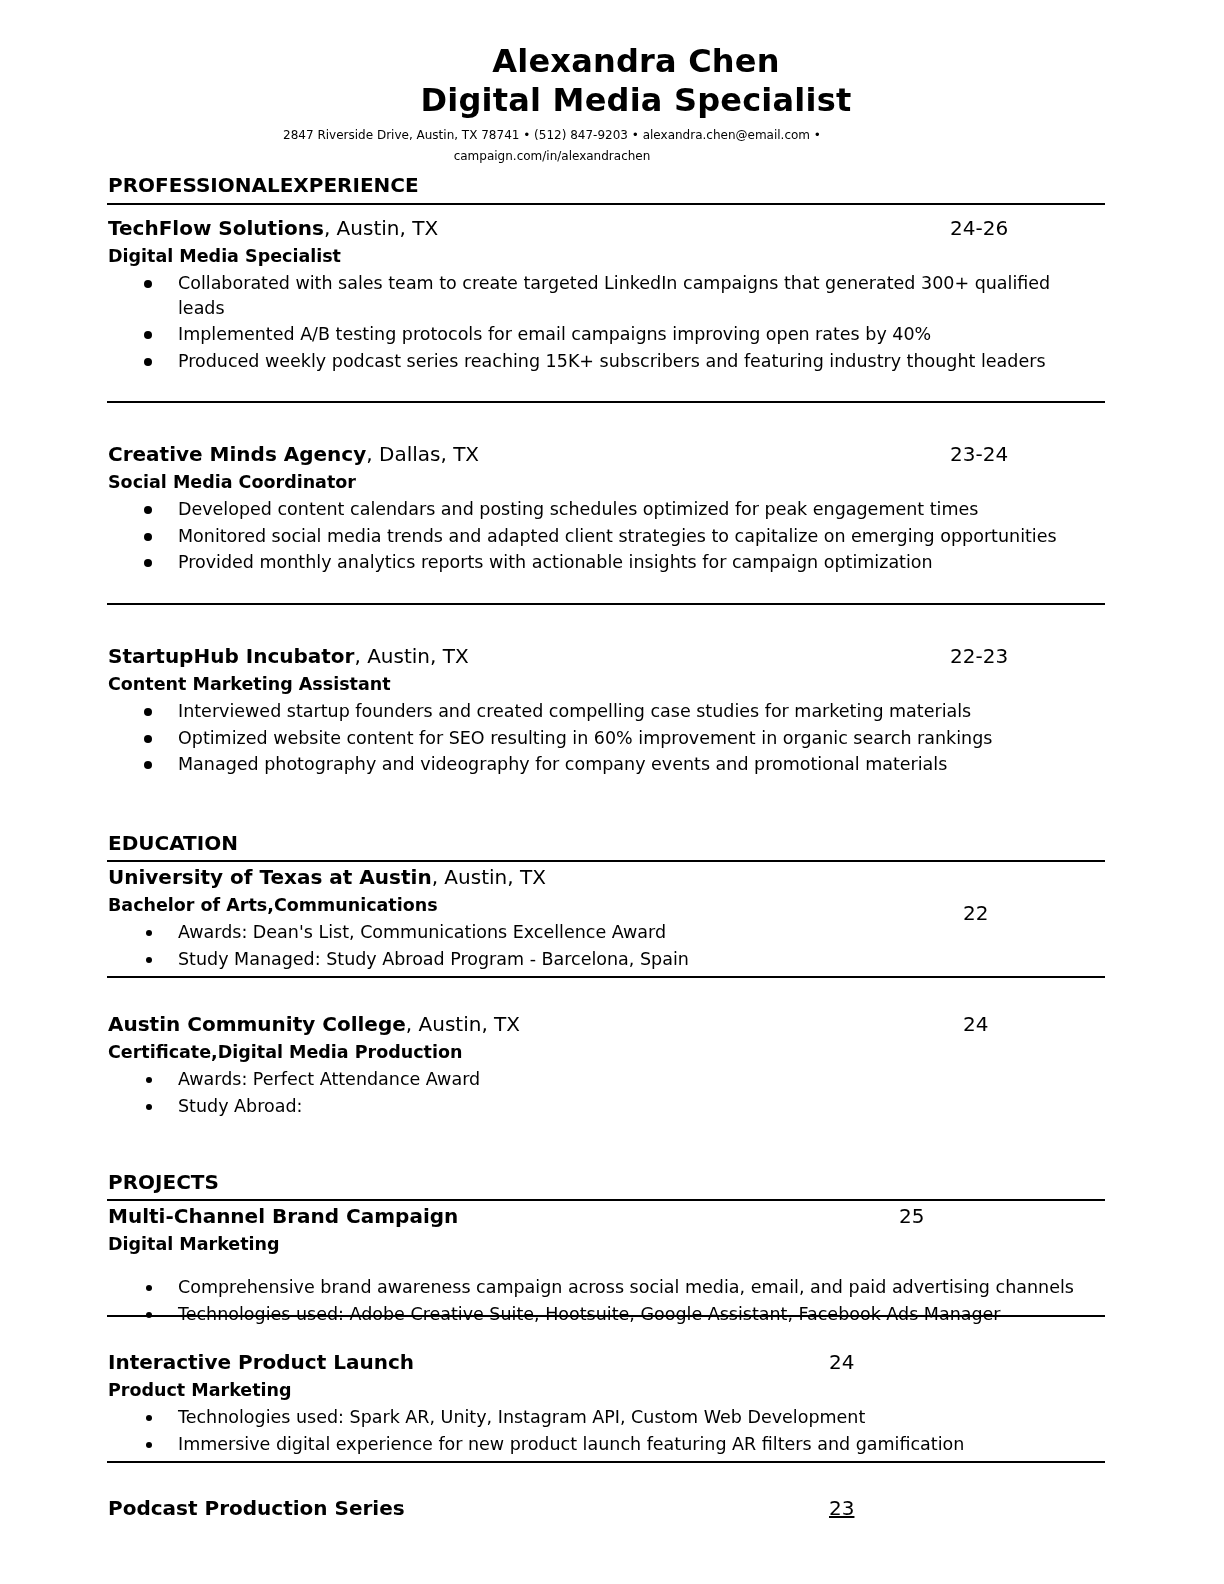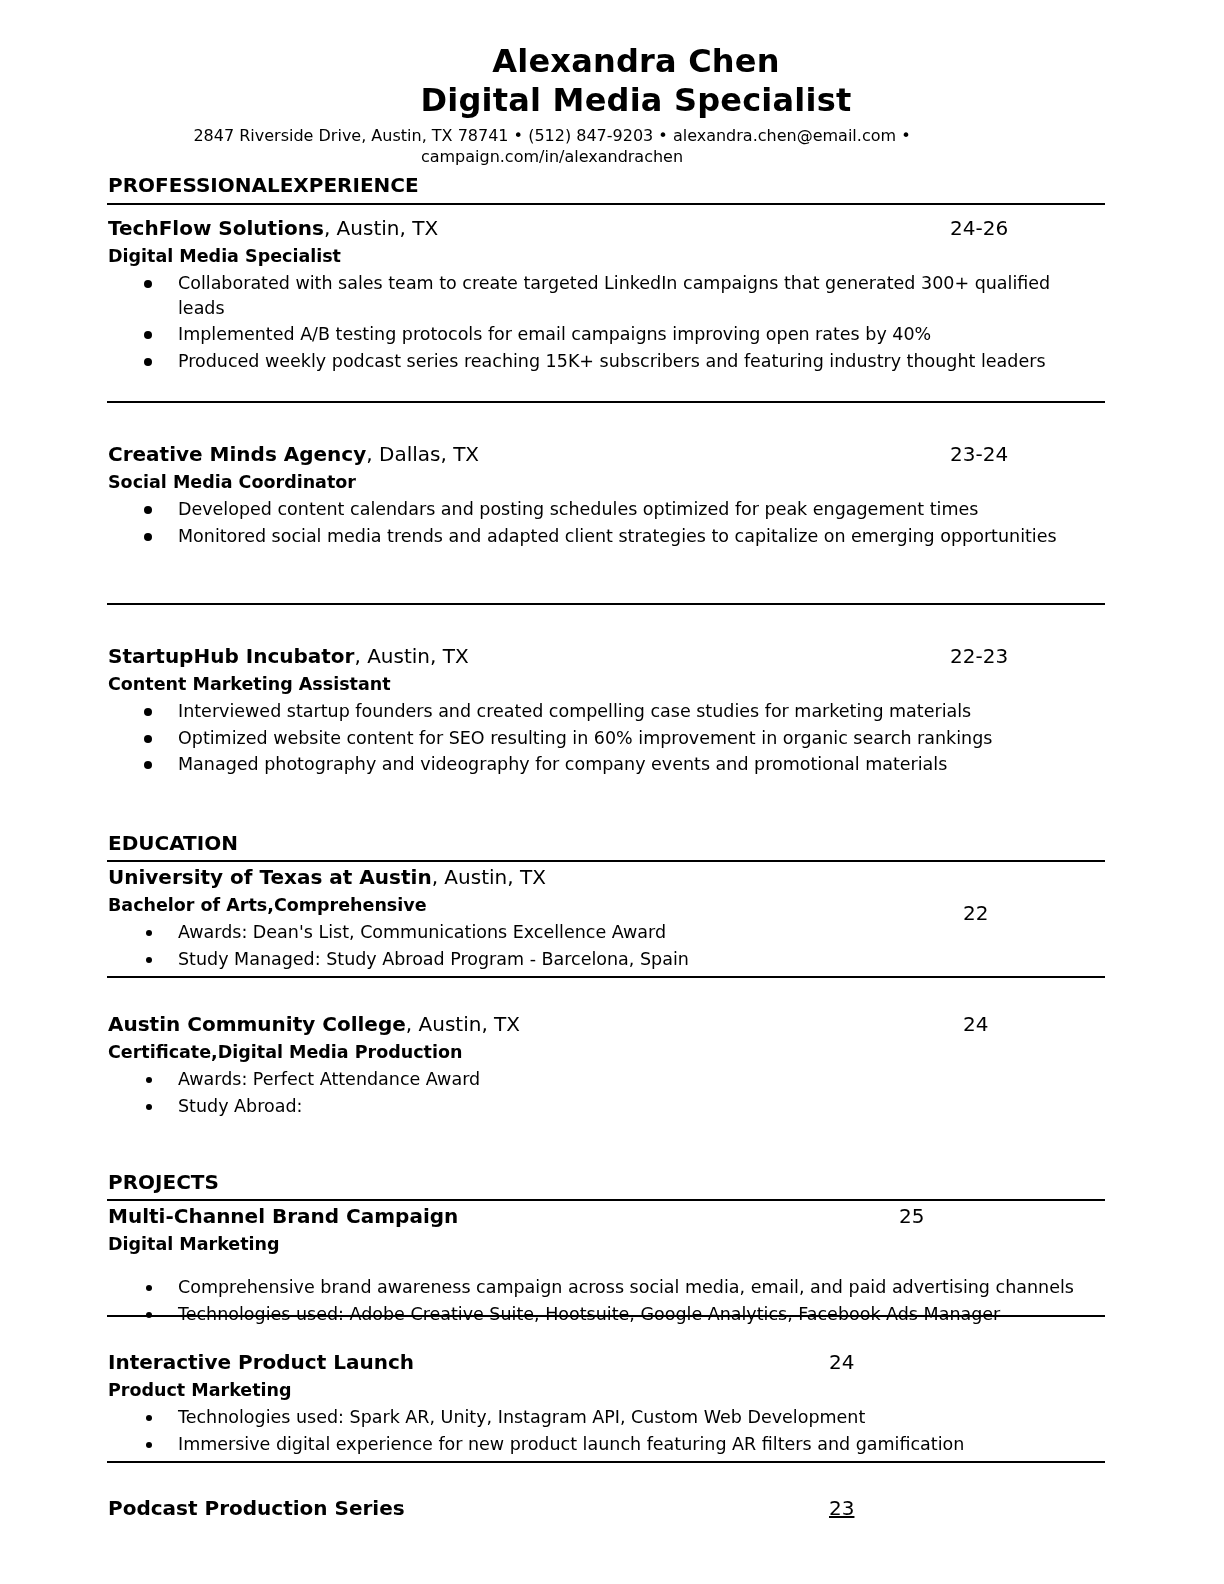--- a/index.html
+++ b/index.html
@@ -10,21 +10,21 @@
   .page { position: absolute; left: 0; top: 0; width: 1224px; height: 1584px; }
 
   .hdr-name, .hdr-title {
     position: absolute; left: 0; width: 1224px; text-align: center;
     font-weight: bold; font-size: 32px; line-height: 38px; letter-spacing: 0.2px; padding-left: 24px;
   }
   .hdr-name { top: 42px; }
   .hdr-title { top: 81px; }
   .hdr-contact {
     position: absolute; left: 0; width: 1104px; text-align: center;
-    font-size: 16px; line-height: 21px; top: 125px;
+    font-size: 12px; line-height: 21px; top: 125px;
   }
   .hdr-contact .line { display: block; white-space: nowrap; }
 
   .abs { position: absolute; white-space: nowrap; }
   .sec-title { left: 108px; font-weight: bold; font-size: 20px; line-height: 24px; }
   .rule { position: absolute; left: 107px; width: 998px; height: 0; border-top: 2px solid #000; }
 
   .entry-head { left: 108px; font-size: 20px; line-height: 26px; }
   .entry-head .org { font-weight: bold; }
   .entry-date { font-size: 20px; line-height: 26px; }
@@ -66,20 +66,21 @@
   <div class="rule" style="top:401px;"></div>
 
   <div class="abs entry-head" style="top:441px;">
     <span class="org">Creative Minds Agency</span><span>, Dallas, TX</span>
   </div>
   <div class="abs entry-date" style="top:441px; left:950px;">23-24</div>
   <div class="abs entry-sub" style="top:471px;">Social Media Coordinator</div>
   <ul class="bullets" style="top:497px; width:1000px;">
     <li><span class="dot"></span><span>Developed content calendars and posting schedules optimized for peak engagement times</span></li>
     <li><span class="dot"></span><span>Monitored social media trends and adapted client strategies to capitalize on emerging opportunities</span></li>
+    <li><span class="dot"></span><span>Provided monthly analytics reports with actionable insights for campaign optimization</span></li>
   </ul>
   <div class="rule" style="top:603px;"></div>
 
   <div class="abs entry-head" style="top:643px;">
     <span class="org">StartupHub Incubator</span><span>, Austin, TX</span>
   </div>
   <div class="abs entry-date" style="top:643px; left:950px;">22-23</div>
   <div class="abs entry-sub" style="top:673px;">Content Marketing Assistant</div>
   <ul class="bullets nowrap" style="top:699px;">
     <li><span class="dot"></span><span>Interviewed startup founders and created compelling case studies for marketing materials</span></li>
@@ -87,21 +88,21 @@
     <li><span class="dot"></span><span>Managed photography and videography for company events and promotional materials</span></li>
   </ul>
 
   <div class="abs sec-title" style="top:831px;">EDUCATION</div>
   <div class="rule" style="top:860px;"></div>
 
   <div class="abs entry-head" style="top:864px;">
     <span class="org">University of Texas at Austin</span><span>, Austin, TX</span>
   </div>
   <div class="abs entry-date" style="top:864px; left:963px;margin-top:36px;">22</div>
-  <div class="abs entry-sub" style="top:894px;">Bachelor of Arts,Comprehensive</div>
+  <div class="abs entry-sub" style="top:894px;">Bachelor of Arts,Communications</div>
   <ul class="bullets small nowrap" style="top:920px;">
     <li><span class="dot"></span><span>Awards: Dean's List, Communications Excellence Award</span></li>
     <li><span class="dot"></span><span>Study Managed: Study Abroad Program - Barcelona, Spain</span></li>
   </ul>
   <div class="rule" style="top:976px;"></div>
 
   <div class="abs entry-head" style="top:1011px;">
     <span class="org">Austin Community College</span><span>, Austin, TX</span>
   </div>
   <div class="abs entry-date" style="top:1011px; left:963px;">24</div>
@@ -114,21 +115,21 @@
   <div class="abs sec-title" style="top:1170px;">PROJECTS</div>
   <div class="rule" style="top:1199px;"></div>
 
   <div class="abs entry-head" style="top:1203px;">
     <span class="org">Multi-Channel Brand Campaign</span>
   </div>
   <div class="abs entry-date" style="top:1203px; left:899px;">25</div>
   <div class="abs entry-sub" style="top:1233px;">Digital Marketing</div>
   <ul class="bullets small nowrap" style="top:1259px;margin-top:16px;">
     <li><span class="dot"></span><span>Comprehensive brand awareness campaign across social media, email, and paid advertising channels</span></li>
-    <li><span class="dot"></span><span>Technologies used: Adobe Creative Suite, Hootsuite, Google Analytics, Facebook Ads Manager</span></li>
+    <li><span class="dot"></span><span>Technologies used: Adobe Creative Suite, Hootsuite, Google Assistant, Facebook Ads Manager</span></li>
   </ul>
   <div class="rule" style="top:1315px;"></div>
 
   <div class="abs entry-head" style="top:1349px;">
     <span class="org">Interactive Product Launch</span>
   </div>
   <div class="abs entry-date" style="top:1349px; left:829px;">24</div>
   <div class="abs entry-sub" style="top:1379px;">Product Marketing</div>
   <ul class="bullets small nowrap" style="top:1405px;">
     <li><span class="dot"></span><span>Technologies used: Spark AR, Unity, Instagram API, Custom Web Development</span></li>

